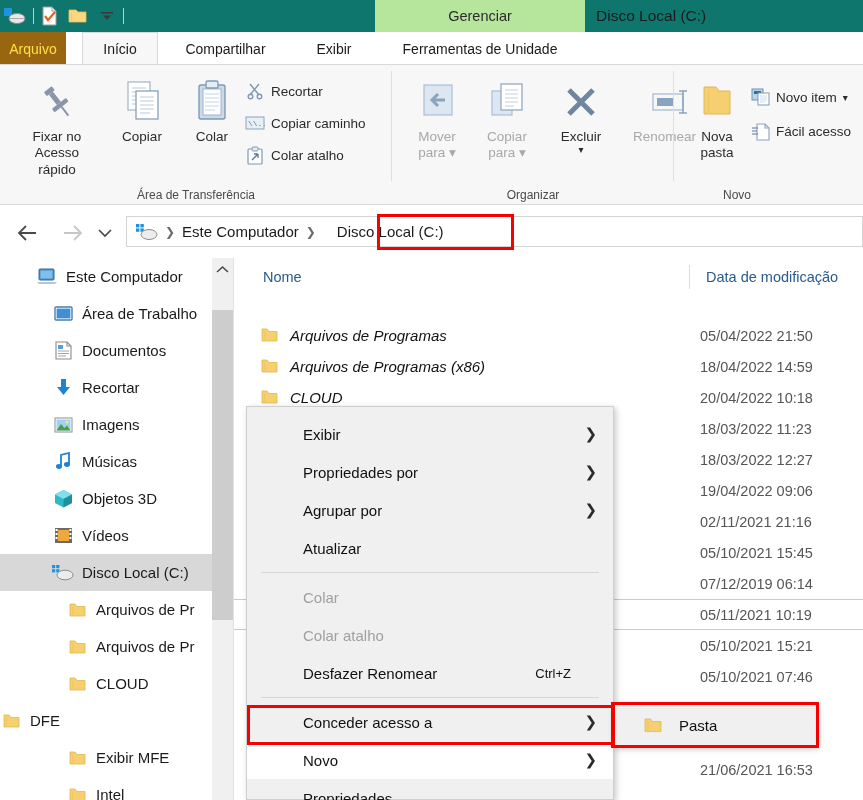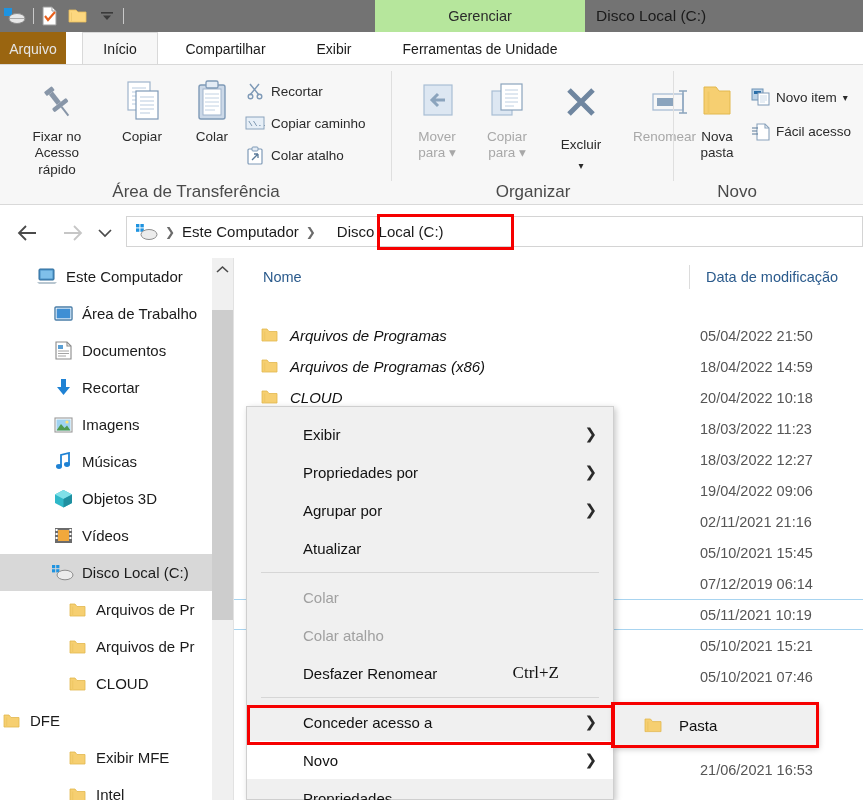--- a/index.html
+++ b/index.html
@@ -5,49 +5,49 @@
   * { box-sizing: border-box; margin: 0; padding: 0; }
   html, body {
     width: 863px; height: 800px;
     font-family: "Liberation Sans", sans-serif;
     background: #ffffff;
     overflow: hidden;
   }
   #app { position: relative; width: 863px; height: 800px; background: #fff; }
 
   
-  .titlebar { position: absolute; left: 0; top: 0; width: 863px; height: 32px; background: #737373; }
+  .titlebar { position: absolute; left: 0; top: 0; width: 863px; height: 32px; background: #0f766e; }
   .qat { position: absolute; left: 0; top: 0; height: 32px; display: flex; align-items: center; gap: 0px; }
   .qat .sep { width: 1px; height: 16px; background: #c9c9c9; margin: 0 7px; }
   .drive-ico { position: relative; width: 22px; height: 18px; margin-left: 4px; }
   .tab-manage {
     position: absolute; left: 375px; top: 0; width: 210px; height: 32px;
     background: #b6e69c; color: #2b2b2b; font-size: 14.5px;
     display: flex; align-items: center; justify-content: center;
   }
   .win-title {
     position: absolute; left: 596px; top: 0; height: 32px;
     display: flex; align-items: center; font-size: 15.5px; color: #1b1b1b;
   }
 
   
   .tabstrip { position: absolute; left: 0; top: 32px; width: 863px; height: 33px; background: #fff; }
   .tab { position: absolute; top: 0; height: 33px; display: flex; align-items: center;
          justify-content: center; font-size: 14px; color: #1b1b1b; cursor: default; }
-  .tab.file { left: 0; width: 66px; background: #9a6510; color: #e5e5e5; }
+  .tab.file { left: 0; width: 66px; background: #9a6510; color: #fde047; }
   .tab.active { background: #f7f7f7; border-left: 1px solid #d9d9d9; border-right: 1px solid #d9d9d9; border-top: 1px solid #d9d9d9; }
   .tab.manage-tab { background: #fff; }
   .tabstrip::after { content: ""; position: absolute; left: 0; bottom: 0; width: 863px; height: 1px; background: #d9d9d9; }
 
   
   .ribbon { position: absolute; left: 0; top: 65px; width: 863px; height: 140px; background: #f7f7f7;
             border-bottom: 1px solid #d9d9d9; }
   .rgroup { position: absolute; top: 0; height: 140px; }
   .rgroup .glabel { position: absolute; bottom: 3px; left: 0; width: 100%; text-align: center;
-                    font-size: 17px; color: #4a4a4a; }
+                    font-size: 12px; color: #4a4a4a; }
   .rgroup .gsep { position: absolute; right: 0; top: 6px; width: 1px; height: 110px; background: #dfdfdf; }
   .bigbtn { position: absolute; top: 6px; width: 74px; display: flex; flex-direction: column;
             align-items: center; font-size: 13.5px; color: #2b2b2b; line-height: 1.22; text-align: center; }
   .bigbtn.dim { color: #a8a8a8; }
   .bigbtn .ic { height: 58px; display: flex; align-items: flex-end; justify-content: center; padding-bottom: 4px; }
   .smallbtn { position: absolute; display: flex; align-items: center; gap: 6px;
               font-size: 13.5px; color: #2b2b2b; }
   .smallbtn .ic { width: 20px; height: 20px; display: flex; align-items: center; justify-content: center; }
 
   
@@ -89,21 +89,21 @@
 
   
   .ctxmenu { position: absolute; left: 246px; top: 406px; width: 368px; height: 394px;
              background: #f0f0f0; border: 1px solid #cfcfcf;
              box-shadow: 2px 2px 6px rgba(0,0,0,.22); }
   .mi { position: relative; height: 38px; display: flex; align-items: center;
         font-size: 15px; color: #111; }
   .mi.dim { color: #a0a0a0; }
   .mi.hot { background: #ffffff; }
   .mi .mlabel { position: absolute; left: 56px; }
-  .mi .maccel { position: absolute; right: 54px; font-size: 17px; color: #111; font-family: Liberation Serif, serif; }
+  .mi .maccel { position: absolute; right: 42px; font-size: 13px; color: #111; }
   .mi .marrow { position: absolute; right: 16px; color: #2a2a2a; font-size: 15px; }
   .msep { height: 1px; background: #d6d6d6; margin: 5px 14px; }
 
   .submenu { position: absolute; left: 612px; top: 703px; width: 205px; height: 44px;
              background: #f0f0f0; border: 1px solid #cfcfcf;
              box-shadow: 2px 2px 6px rgba(0,0,0,.22); display: flex; align-items: center; }
   .submenu .slabel { position: absolute; left: 66px; font-size: 15px; color: #111; }
 
   .redbox { position: absolute; border: 3px solid #f60000; pointer-events: none; }
   .zi { z-index: 50; }
@@ -283,21 +283,21 @@
             <rect x="16" y="5" width="21" height="26" fill="#fff" stroke="#8ba4bd" stroke-width="1.2"></rect>
             <g stroke="#bfd0e2" stroke-width="1">
                 <path d="M20 11h13M20 15h13M20 19h13M20 23h13M20 27h9"></path>
               </g>
           </svg>
         </div>
         <span>Copiar</span>
         <span><span>para</span> ▾</span>
       </div>
 
-      <div class="bigbtn" style="left:152px;gap:8px;">
+      <div class="bigbtn" style="left:152px;">
         <div class="ic">
           <svg width="42" height="44" viewBox="0 0 42 44">
             <path d="M9 9 L33 33 M33 9 L9 33" stroke="#6f86a0" stroke-width="5" fill="none"></path>
           </svg>
         </div>
         <span>Excluir</span>
         <span style="font-size:10px;line-height:1;">▾</span>
       </div>
 
       <div class="bigbtn dim" style="left:220px;width:84px;align-items:flex-end;">

